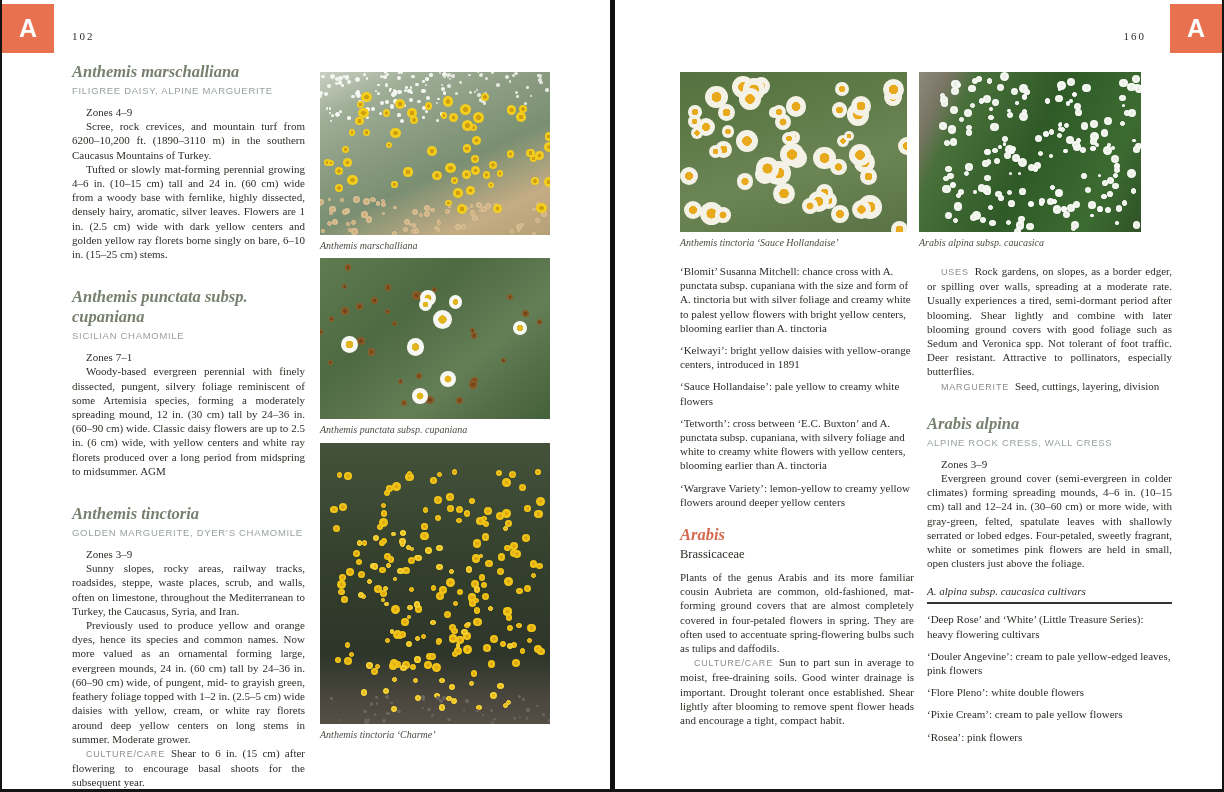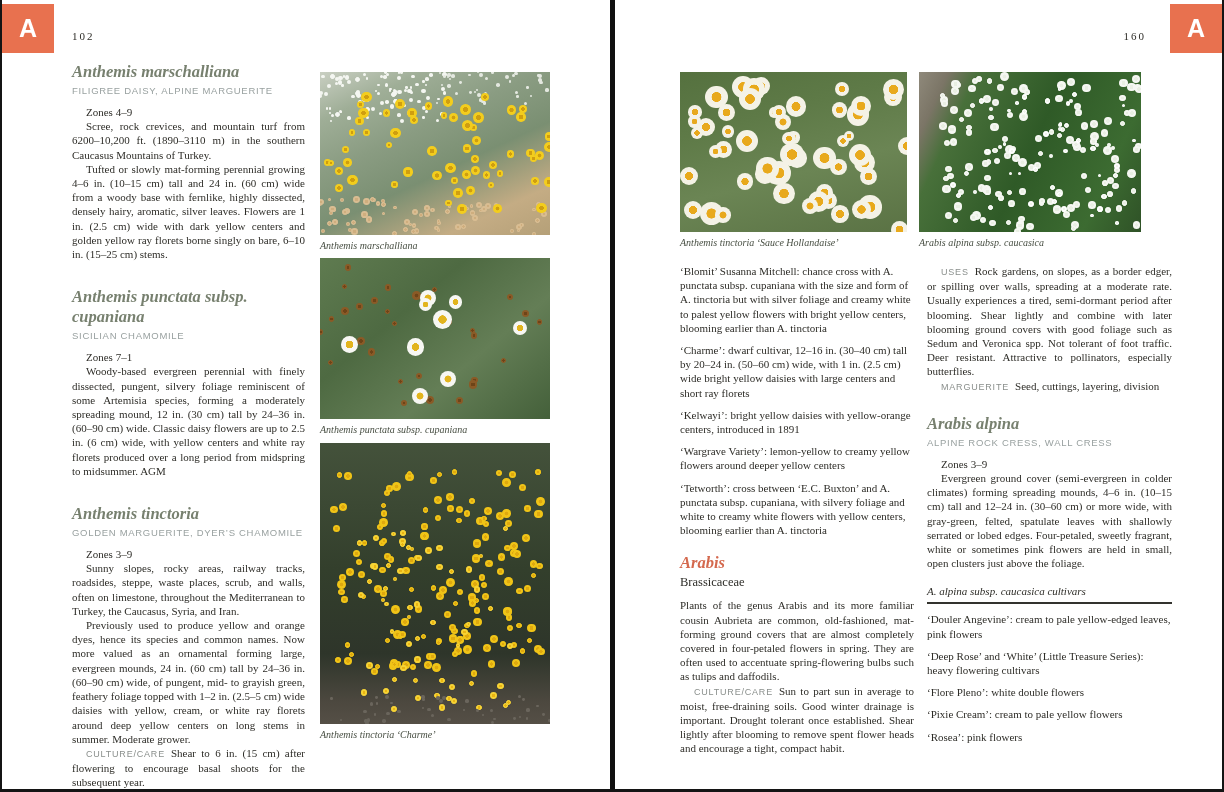--- a/index.html
+++ b/index.html
@@ -893,44 +893,44 @@
         <i style="left: 195.496px; top: 91.4151px; width: 5.86791px; height: 5.86791px; border-radius: 50%; background: radial-gradient(circle, rgb(240, 244, 236) 0px, rgb(240, 244, 236) 30%, rgb(255, 255, 255) 32%, rgb(255, 255, 255) 78%, transparent 80%);"></i>
         <i style="left: 146.701px; top: 29.4266px; width: 4.80001px; height: 4.80001px; border-radius: 50%; background: radial-gradient(circle, rgb(240, 244, 236) 0px, rgb(240, 244, 236) 30%, rgb(255, 255, 255) 32%, rgb(255, 255, 255) 78%, transparent 80%);"></i>
         <i style="left: 37.4685px; top: 121.196px; width: 4.6247px; height: 4.6247px; border-radius: 50%; background: radial-gradient(circle, rgb(240, 244, 236) 0px, rgb(240, 244, 236) 30%, rgb(255, 255, 255) 32%, rgb(255, 255, 255) 78%, transparent 80%);"></i>
         <i style="left: 182.499px; top: 121.765px; width: 5.38328px; height: 5.38328px; border-radius: 50%; background: radial-gradient(circle, rgb(240, 244, 236) 0px, rgb(240, 244, 236) 30%, rgb(255, 255, 255) 32%, rgb(255, 255, 255) 78%, transparent 80%);"></i>
       </div>
     <figcaption class="caption">Arabis alpina subsp. caucasica</figcaption>
   </figure>
 
   <div class="col" style="left:678px;top:264px;width:234px;">
     <p class="cv first">‘Blomit’ Susanna Mitchell: chance cross with A. punctata subsp. cupaniana with the size and form of A. tinctoria but with silver foliage and creamy white to palest yellow flowers with bright yellow centers, blooming earlier than A. tinctoria</p>
-    <p class="cv">‘Charme’: dwarf cultivar, 12–16 in. (30–40 cm) tall by 20–24 in. (50–60 cm) wide, with 1 in. (2.5 cm) wide bright yellow daisies with large centers and short ray florets</p>
     <p class="cv">‘Kelwayi’: bright yellow daisies with yellow-orange centers, introduced in 1891</p>
+    <p class="cv">‘Sauce Hollandaise’: pale yellow to creamy white flowers</p>
+    <p class="cv">‘Tetworth’: cross between ‘E.C. Buxton’ and A. punctata subsp. cupaniana, with silvery foliage and white to creamy white flowers with yellow centers, blooming earlier than A. tinctoria</p>
     <p class="cv">‘Wargrave Variety’: lemon-yellow to creamy yellow flowers around deeper yellow centers</p>
-    <p class="cv">‘Tetworth’: cross between ‘E.C. Buxton’ and A. punctata subsp. cupaniana, with silvery foliage and white to creamy white flowers with yellow centers, blooming earlier than A. tinctoria</p>
 
     <section class="genus-block">
       <h2 class="genus-name">Arabis</h2>
       <div class="family">Brassicaceae</div>
       <p class="para noindent genus-desc">Plants of the genus Arabis and its more familiar cousin Aubrieta are common, old-fashioned, mat-forming ground covers that are almost completely covered in four-petaled flowers in spring. They are often used to accentuate spring-flowering bulbs such as tulips and daffodils.</p>
       <p class="para"><span class="label">CULTURE/CARE</span><span>Sun to part sun in average to moist, free-draining soils. Good winter drainage is important. Drought tolerant once established. Shear lightly after blooming to remove spent flower heads and encourage a tight, compact habit.</span></p>
     </section>
   </div>
 
   <div class="col" style="left:925px;top:264px;width:245px;">
     <p class="para"><span class="label">USES</span><span>Rock gardens, on slopes, as a border edger, or spilling over walls, spreading at a moderate rate. Usually experiences a tired, semi-dormant period after blooming. Shear lightly and combine with later blooming ground covers with good foliage such as Sedum and Veronica spp. Not tolerant of foot traffic. Deer resistant. Attractive to pollinators, especially butterflies.</span></p>
     <p class="para"><span class="label">MARGUERITE</span><span>Seed, cuttings, layering, division</span></p>
 
     <section class="entry" style="margin-top:20px;">
       <h2 class="sp-name">Arabis alpina</h2>
       <div class="common">ALPINE ROCK CRESS, WALL CRESS</div>
       <p class="para zones">Zones 3–9</p>
       <p class="para">Evergreen ground cover (semi-evergreen in colder climates) forming spreading mounds, 4–6 in. (10–15 cm) tall and 12–24 in. (30–60 cm) or more wide, with gray-green, felted, spatulate leaves with shallowly serrated or lobed edges. Four-petaled, sweetly fragrant, white or sometimes pink flowers are held in small, open clusters just above the foliage.</p>
       <div class="cv-head">A. alpina subsp. caucasica cultivars</div>
       <hr class="rule">
+      <p class="cv">‘Deep Rose’ and ‘White’ (Little Treasure Series): heavy flowering cultivars</p>
       <p class="cv">‘Douler Angevine’: cream to pale yellow-edged leaves, pink flowers</p>
-      <p class="cv">‘Deep Rose’ and ‘White’ (Little Treasure Series): heavy flowering cultivars</p>
       <p class="cv">‘Flore Pleno’: white double flowers</p>
       <p class="cv">‘Pixie Cream’: cream to pale yellow flowers</p>
       <p class="cv">‘Rosea’: pink flowers</p>
     </section>
   </div>
 </div>
 
 </body></html>

